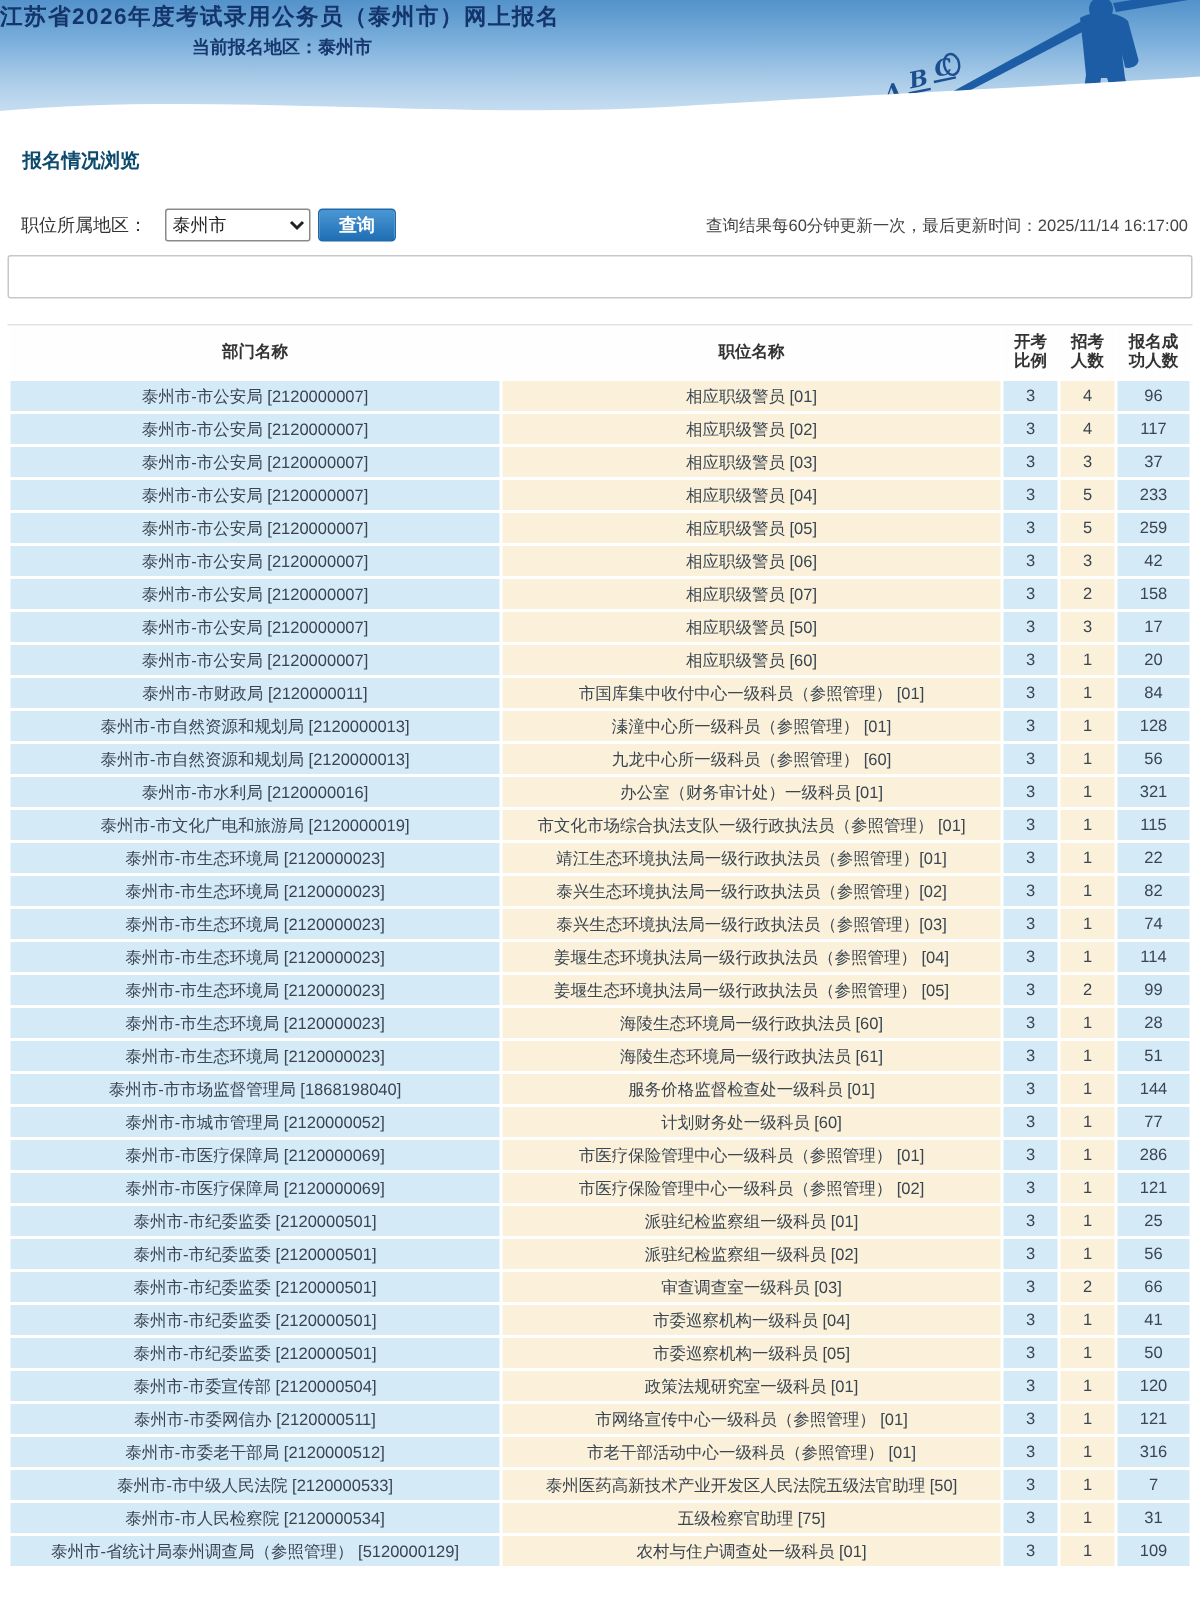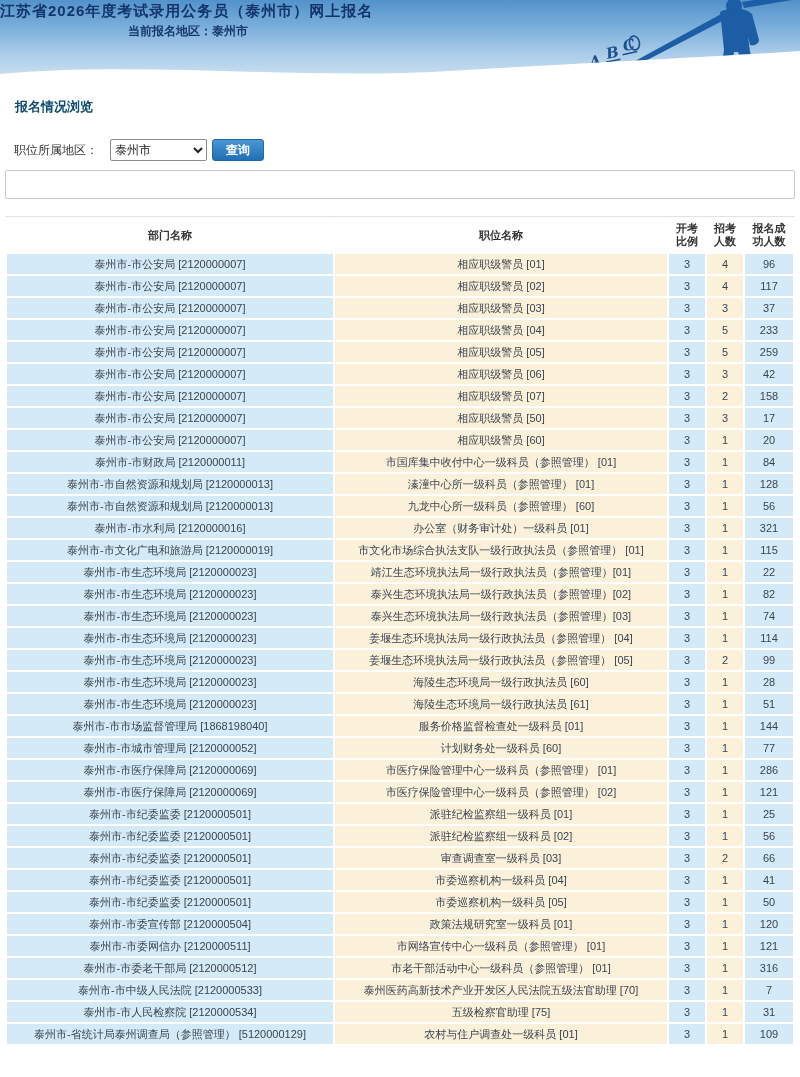--- a/index.html
+++ b/index.html
@@ -86,20 +86,21 @@
 <div class="section-heading">报名情况浏览</div>
 
 <div class="filter-row">
   <div class="filter-left">
     <span class="filter-label">职位所属地区：</span>
     <select class="area-select">
       <option>泰州市</option>
     </select>
     <button class="query-btn">查询</button>
   </div>
+  <div class="filter-status">查询结果每60分钟更新一次，最后更新时间：2025/11/14 16:17:00</div>
 </div>
 
 <div class="notice-box">
   <input class="notice-input" type="text" placeholder="" style="">
 </div>
 
 <div class="table-wrap">
   <table class="results">
     <colgroup>
       <col style="width:326px">
@@ -347,21 +348,21 @@
         </tr>
         <tr>
           <td class="c-blue">泰州市-市委老干部局 [2120000512]</td>
           <td class="c-cream">市老干部活动中心一级科员（参照管理） [01]</td>
           <td class="c-blue">3</td>
           <td class="c-cream">1</td>
           <td class="c-blue">316</td>
         </tr>
         <tr>
           <td class="c-blue">泰州市-市中级人民法院 [2120000533]</td>
-          <td class="c-cream">泰州医药高新技术产业开发区人民法院五级法官助理 [70]</td>
+          <td class="c-cream">泰州医药高新技术产业开发区人民法院五级法官助理 [50]</td>
           <td class="c-blue">3</td>
           <td class="c-cream">1</td>
           <td class="c-blue">7</td>
         </tr>
         <tr>
           <td class="c-blue">泰州市-市人民检察院 [2120000534]</td>
           <td class="c-cream">五级检察官助理 [75]</td>
           <td class="c-blue">3</td>
           <td class="c-cream">1</td>
           <td class="c-blue">31</td>

